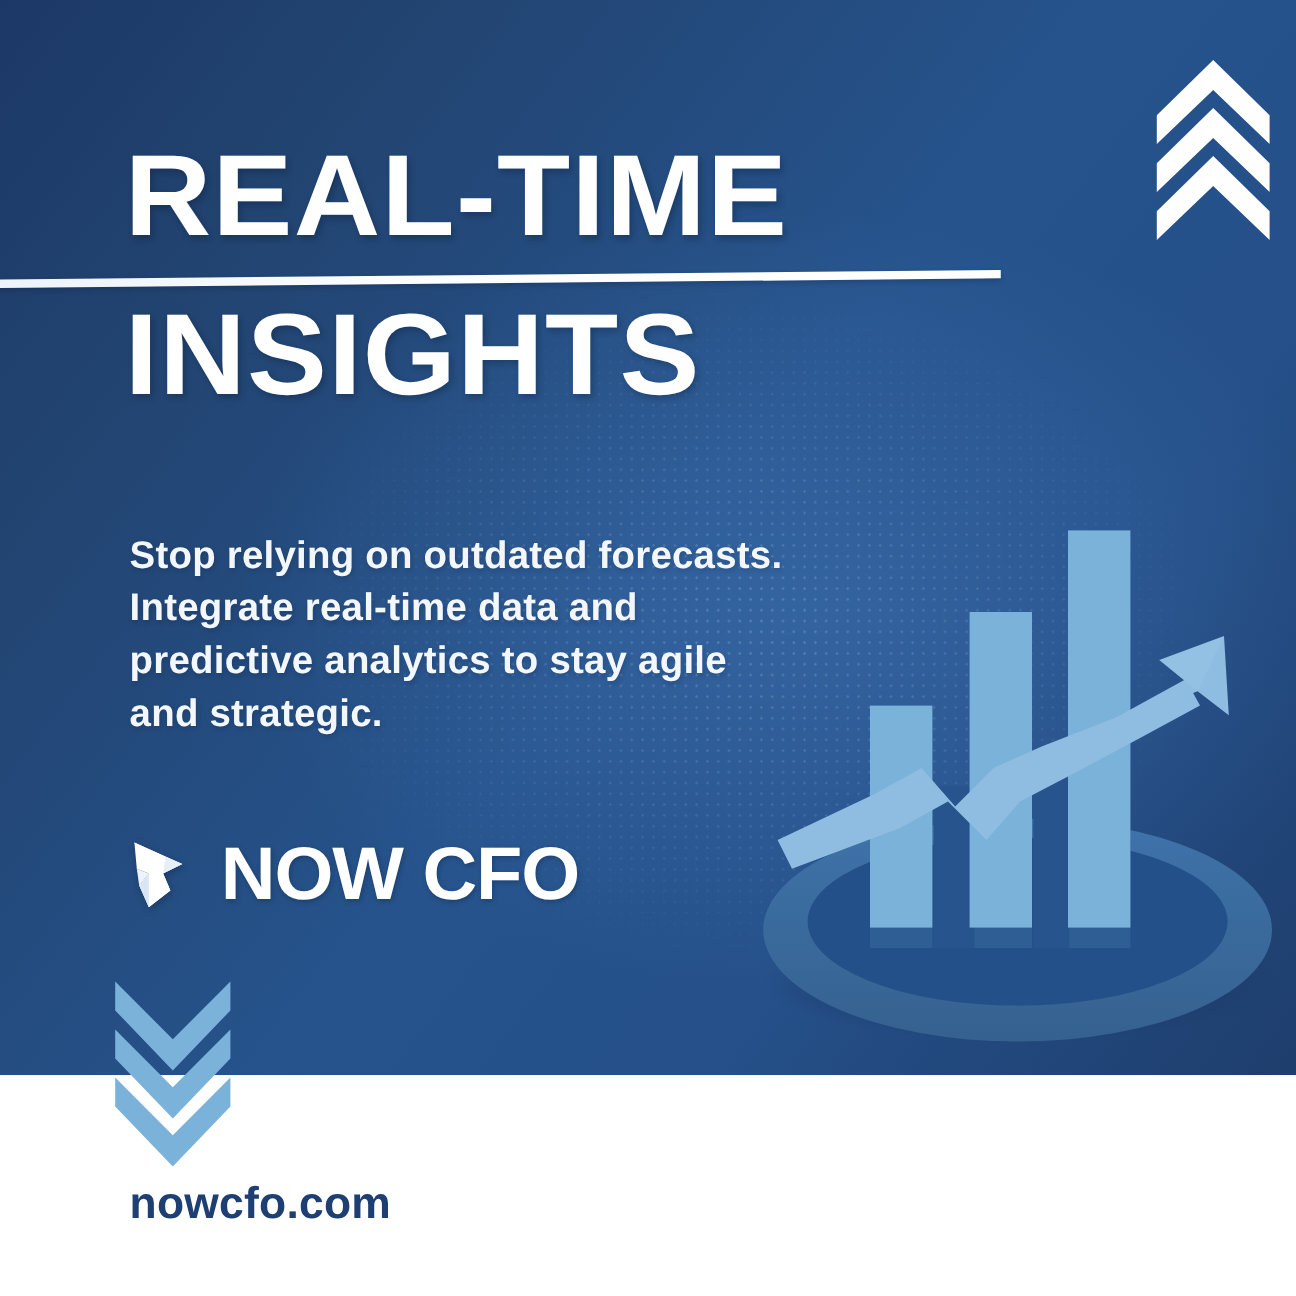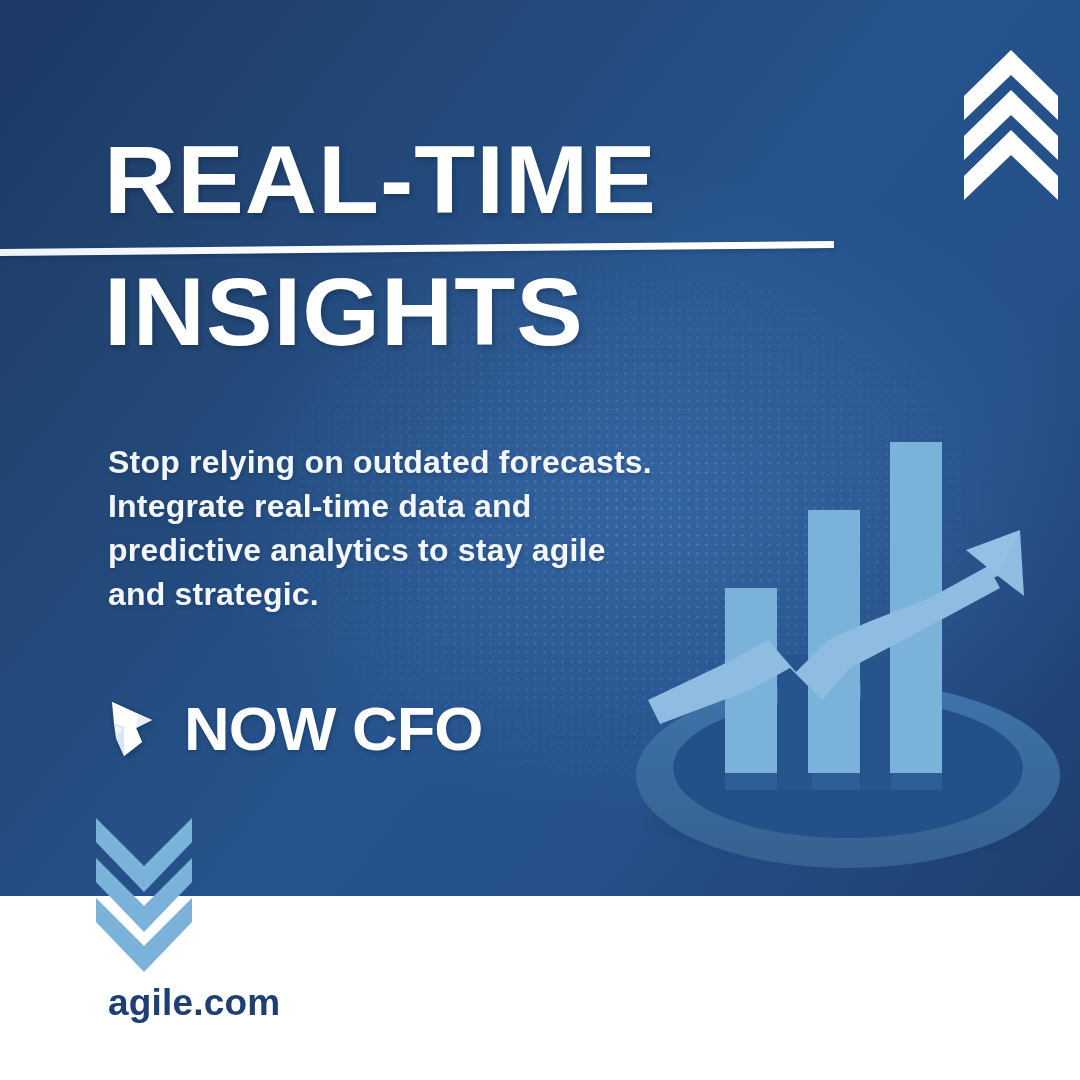--- a/index.html
+++ b/index.html
@@ -31,21 +31,21 @@
     -webkit-mask-image:radial-gradient(ellipse 46% 40% at 58% 58%, rgba(0,0,0,0.95) 0%, rgba(0,0,0,0.45) 48%, rgba(0,0,0,0) 78%);
             mask-image:radial-gradient(ellipse 46% 40% at 58% 58%, rgba(0,0,0,0.95) 0%, rgba(0,0,0,0.45) 48%, rgba(0,0,0,0) 78%);
     opacity:.9;
   }
   .bg-white {
     position:absolute; left:0; top:896px; width:1080px; height:184px;
     background:#ffffff;
   }
 
   
-  .headline-block { position:absolute; left:0; top:16px; width:1080px; height:380px; }
+  .headline-block { position:absolute; left:0; top:0; width:1080px; height:380px; }
   .title {
     position:absolute; left:104px;
     color:#ffffff;
     font-weight:bold;
     font-size:96px;
     line-height:1.0;
     letter-spacing:1px;
     font-family:"Liberation Sans", sans-serif;
     transform:scaleX(1.04);
     transform-origin:left center;
@@ -171,15 +171,15 @@
     <path d="M49 46 L96 92 L96 116 L49 71 L2 116 L2 92 Z" fill="#ffffff"></path>
     <path d="M49 86 L96 132 L96 156 L49 111 L2 156 L2 132 Z" fill="#ffffff"></path>
   </svg>
 
   <svg class="chev-down" viewBox="0 0 100 160">
     <path d="M50 54 L98 6 L98 30 L50 80 L2 30 L2 6 Z" fill="#7bb2da"></path>
     <path d="M50 94 L98 46 L98 70 L50 120 L2 70 L2 46 Z" fill="#7bb2da"></path>
     <path d="M50 134 L98 86 L98 110 L50 160 L2 110 L2 86 Z" fill="#7bb2da"></path>
   </svg>
 
-  <div class="url">agile.com</div>
+  <div class="url">nowcfo.com</div>
 
 </div>
 
 </body></html>

